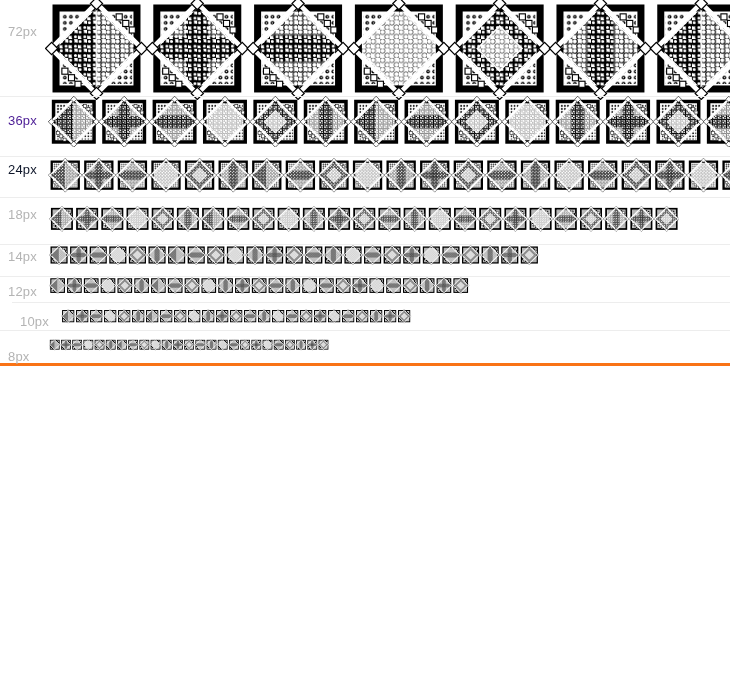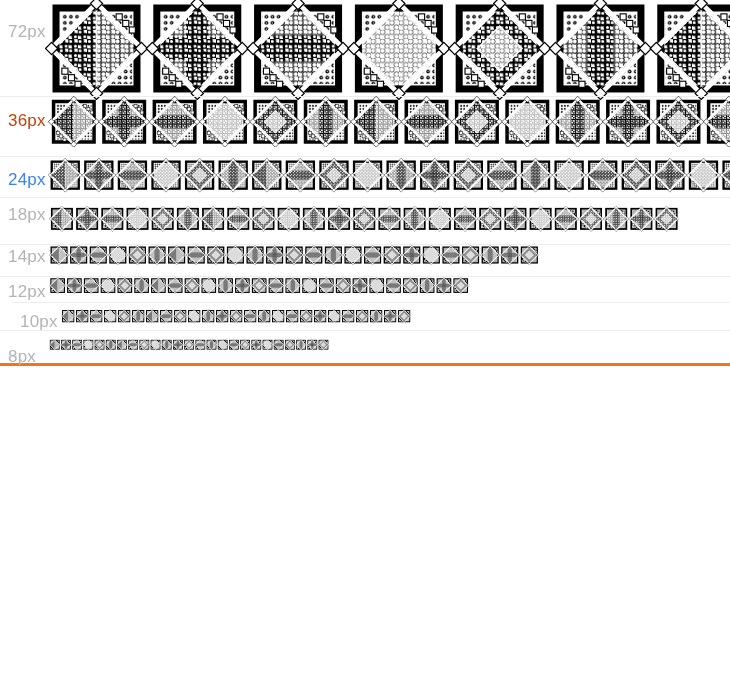--- a/index.html
+++ b/index.html
@@ -4,21 +4,21 @@
 <style>
   html,body{margin:0;padding:0;background:#fff;}
   .page{
     position:relative;width:730px;height:700px;background:#fff;
     overflow:hidden;font-family:"Liberation Sans",sans-serif;
   }
   .size-row{position:relative;box-sizing:border-box;width:730px;}
   .size-row.bt{border-top:1px solid #ededed;}
   .size-row.bb{border-bottom:3px solid #f97316;}
   .size-label{
-    position:absolute;left:8px;font-size:17px;line-height:13px;
+    position:absolute;left:8px;font-size:13px;line-height:13px;
     letter-spacing:0.2px;user-select:none;
   }
   .glyph-strip{position:absolute;display:block;}
   symbol{overflow:visible;}
   .defs-holder{position:absolute;width:0;height:0;overflow:hidden;}
 </style>
 </head>
 <body>
 
 <svg class="defs-holder" xmlns="http://www.w3.org/2000/svg">
@@ -130,40 +130,40 @@
           <use href="#v-vsplit" x="0" y="0" width="100" height="100"></use>
           <use href="#v-plus" x="107.69" y="0" width="100" height="100"></use>
           <use href="#v-hband" x="215.38" y="0" width="100" height="100"></use>
           <use href="#v-light" x="323.07" y="0" width="100" height="100"></use>
           <use href="#v-ring" x="430.76" y="0" width="100" height="100"></use>
           <use href="#v-vband" x="538.45" y="0" width="100" height="100"></use>
           <use href="#v-vsplit" x="646.14" y="0" width="100" height="100"></use>
         </svg>
       </div>
       <div class="size-row bt" style="height: 60px;">
-        <span class="size-label" style="color: #c2410c; top: 17px;">36px</span>
+        <span class="size-label" style="color: #4c1d95; top: 17px;">36px</span>
         <svg viewBox="-5 -5 1509.6599999999999 110" class="glyph-strip" style="width: 706.521px; height: 51.48px; left: 47.66px; top: -1.34px;">
           <use href="#v-vsplit" x="0" y="0" width="100" height="100"></use>
           <use href="#v-plus" x="107.69" y="0" width="100" height="100"></use>
           <use href="#v-hband" x="215.38" y="0" width="100" height="100"></use>
           <use href="#v-light" x="323.07" y="0" width="100" height="100"></use>
           <use href="#v-ring" x="430.76" y="0" width="100" height="100"></use>
           <use href="#v-vband" x="538.45" y="0" width="100" height="100"></use>
           <use href="#v-vsplit" x="646.14" y="0" width="100" height="100"></use>
           <use href="#v-hband" x="753.8299999999999" y="0" width="100" height="100"></use>
           <use href="#v-ring" x="861.52" y="0" width="100" height="100"></use>
           <use href="#v-light" x="969.21" y="0" width="100" height="100"></use>
           <use href="#v-vband" x="1076.9" y="0" width="100" height="100"></use>
           <use href="#v-plus" x="1184.59" y="0" width="100" height="100"></use>
           <use href="#v-ring" x="1292.28" y="0" width="100" height="100"></use>
           <use href="#v-hband" x="1399.97" y="0" width="100" height="100"></use>
         </svg>
       </div>
       <div class="size-row bt" style="height: 41px;">
-        <span class="size-label" style="color: #3b82f6; top: 16px;">24px</span>
+        <span class="size-label" style="color: #0f172a; top: 6px;">24px</span>
         <svg viewBox="-5 -5 2263.49 110" class="glyph-strip" style="width: 706.209px; height: 34.32px; left: 48.44px; top: 1.44px;">
           <use href="#v-vsplit" x="0" y="0" width="100" height="100"></use>
           <use href="#v-plus" x="107.69" y="0" width="100" height="100"></use>
           <use href="#v-hband" x="215.38" y="0" width="100" height="100"></use>
           <use href="#v-light" x="323.07" y="0" width="100" height="100"></use>
           <use href="#v-ring" x="430.76" y="0" width="100" height="100"></use>
           <use href="#v-vband" x="538.45" y="0" width="100" height="100"></use>
           <use href="#v-vsplit" x="646.14" y="0" width="100" height="100"></use>
           <use href="#v-hband" x="753.8299999999999" y="0" width="100" height="100"></use>
           <use href="#v-ring" x="861.52" y="0" width="100" height="100"></use>

